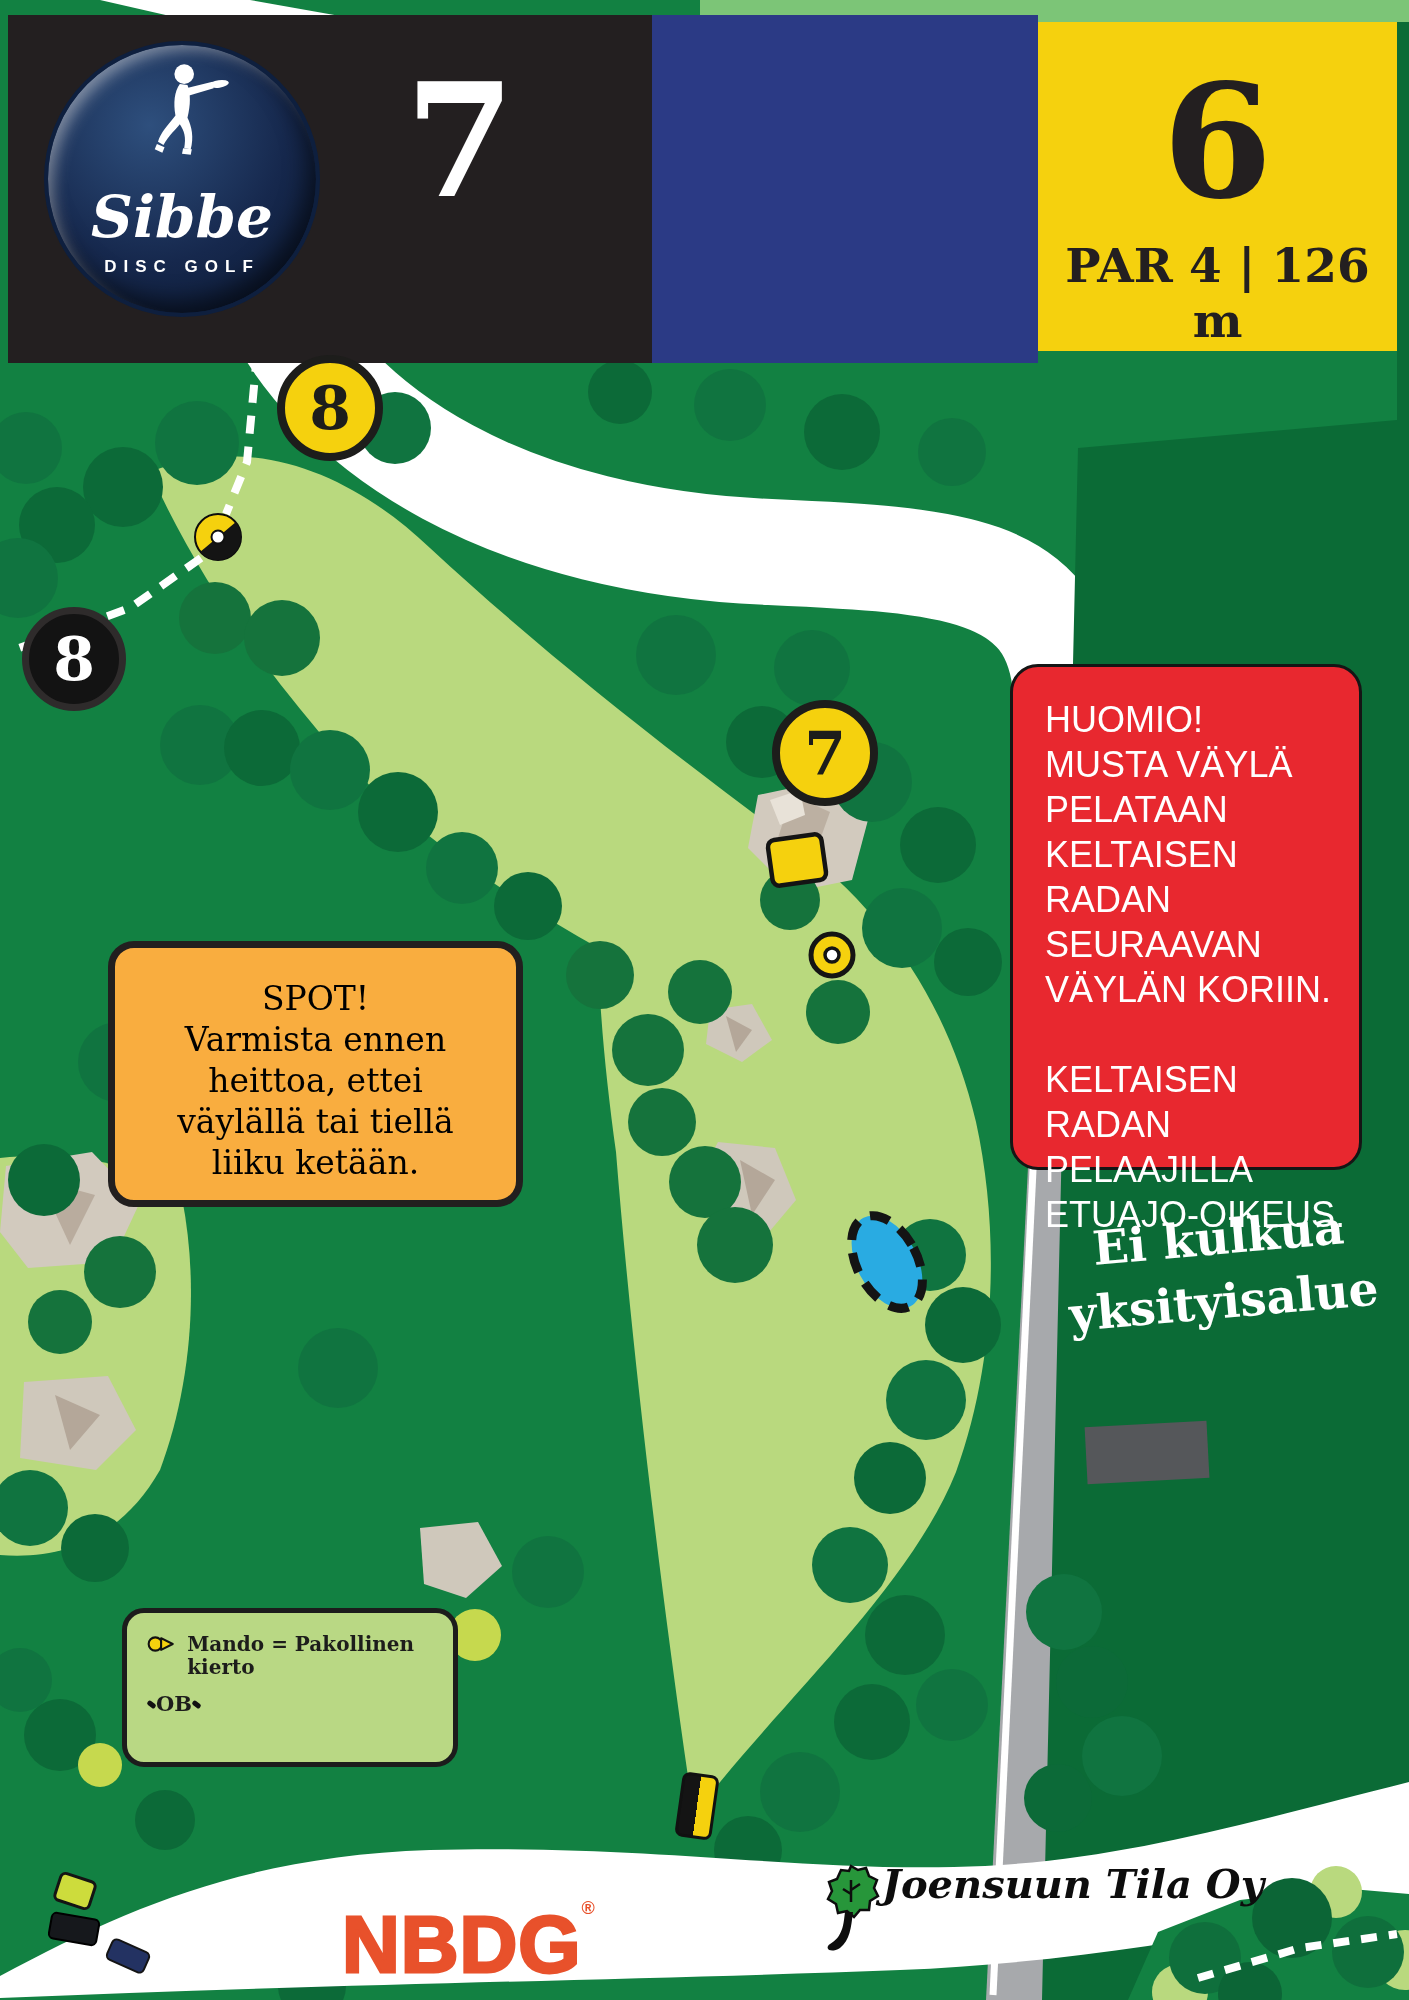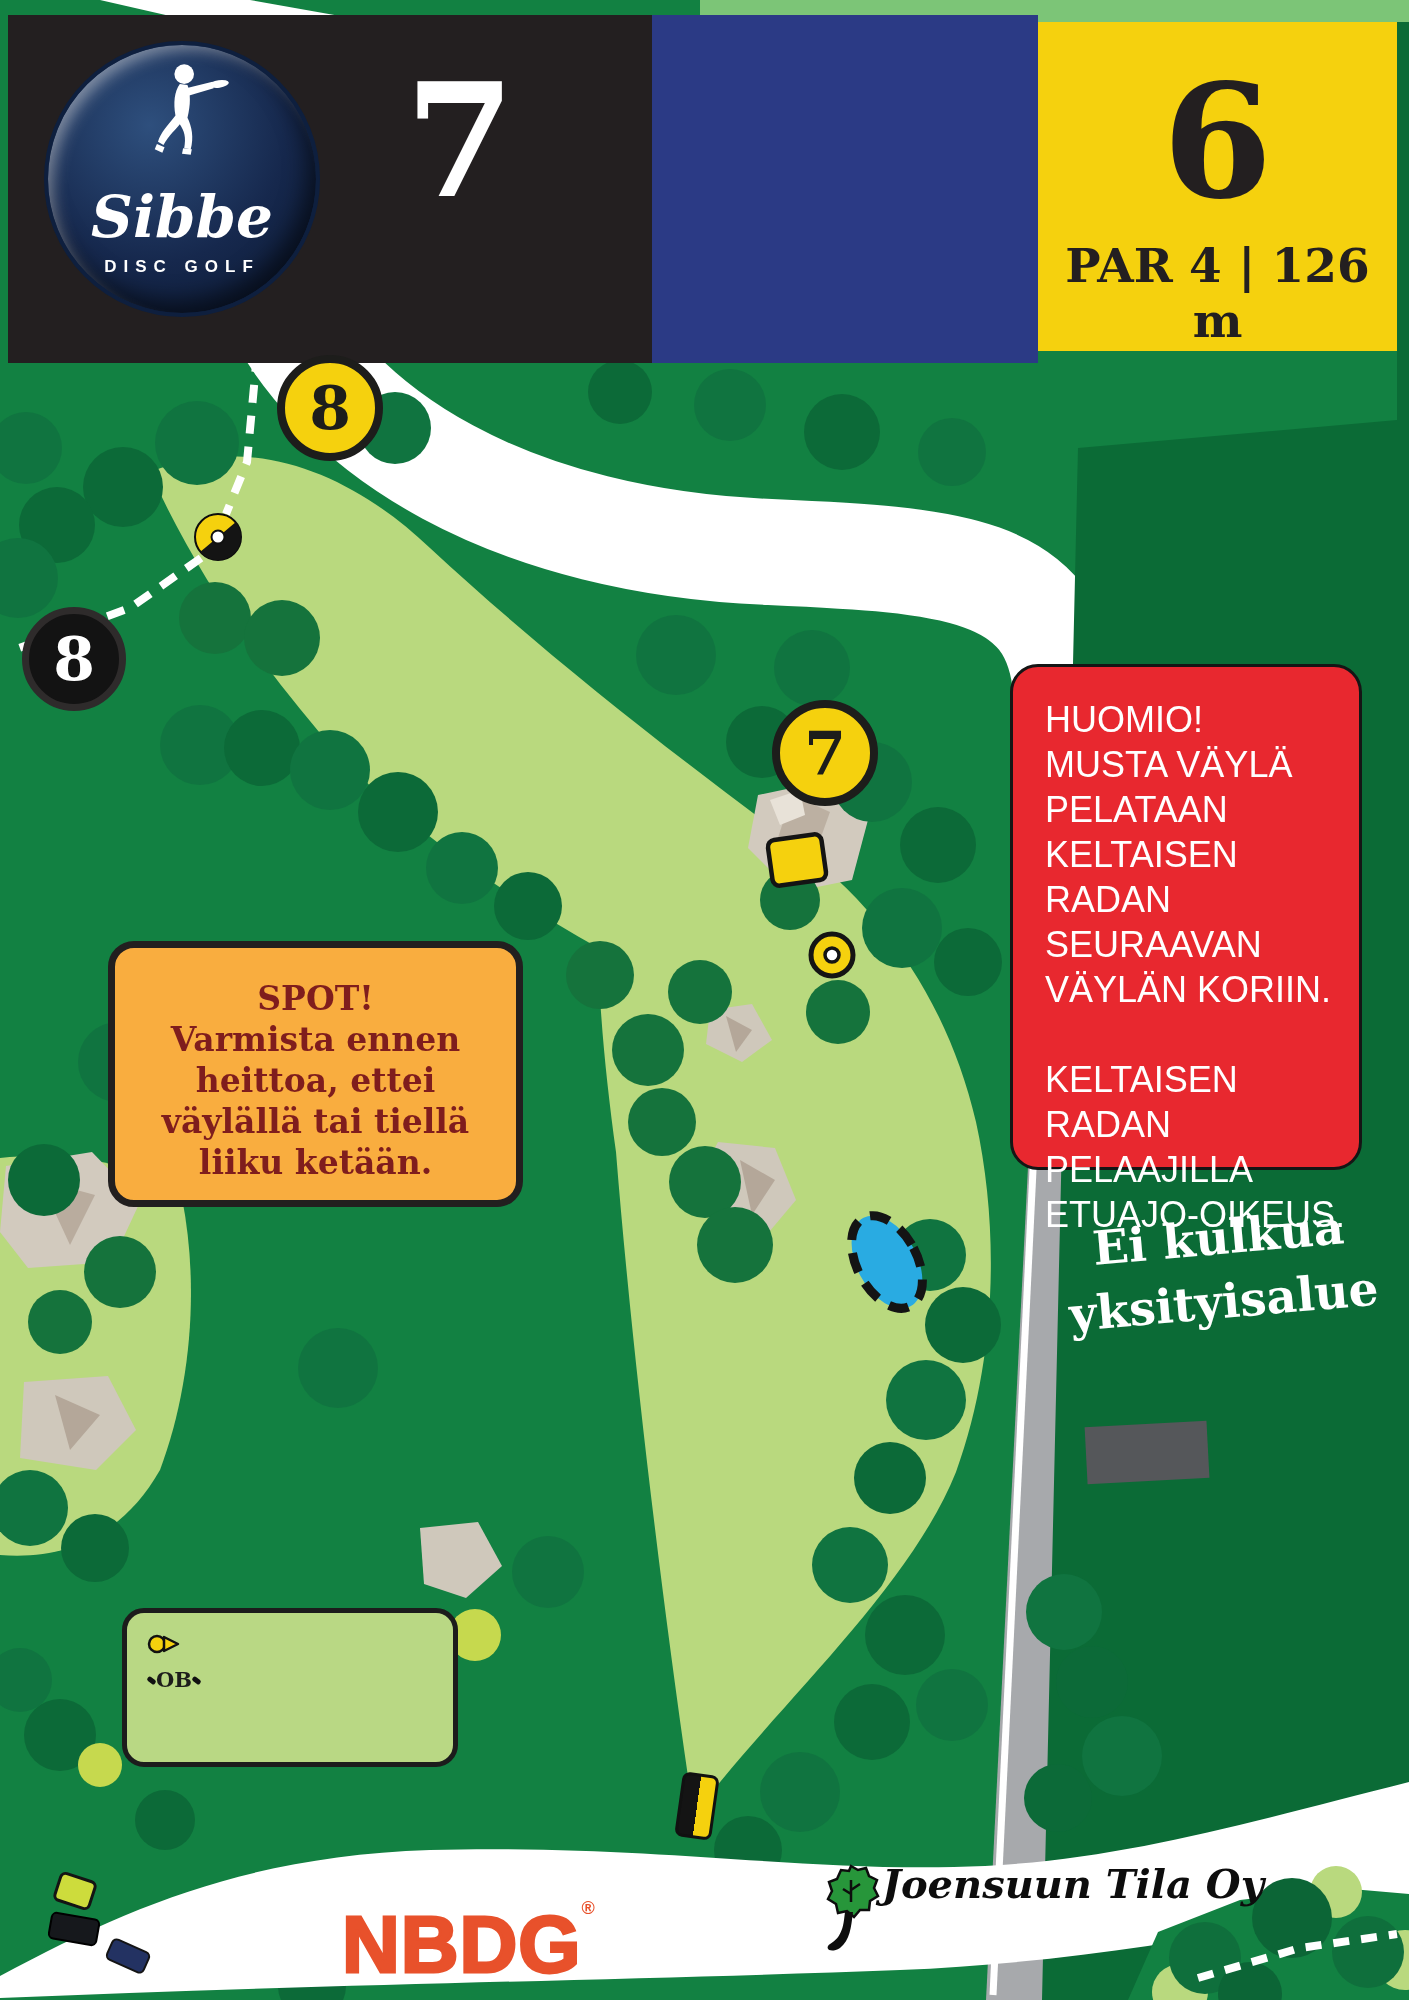--- a/index.html
+++ b/index.html
@@ -44,21 +44,21 @@
   .marker-yellow{background:var(--course-yellow);border:8px solid var(--ink);color:var(--ink);}
   .marker-black{background:#131313;border:7px solid #2e2b2b;color:#fff;}
 
   
   .box{position:absolute;box-sizing:border-box;white-space:pre-line;}
   .huomio{left:1010px;top:664px;width:352px;height:506px;background:var(--notice-red);
           border:3px solid #151515;border-radius:28px;color:#fff;
           font-family:Liberation Sans, sans-serif;font-size:36px;line-height:45px;
           padding:30px 10px 0 32px;}
   .spot{left:108px;top:941px;width:415px;height:266px;background:var(--notice-orange);
-        border:7px solid #221f1f;border-radius:26px;color:#7f1d1d;font-weight:bold;
+        border:7px solid #221f1f;border-radius:26px;color:#000000;font-weight:normal;
         font-size:33px;line-height:41px;text-align:center;padding-top:30px;}
   .private-label{left:1026px;top:1206px;width:390px;text-align:center;color:#fff;font-weight:bold;
                  font-size:47px;line-height:64px;transform:rotate(-5deg);}
 
   
   .legend{position:absolute;left:122px;top:1608px;width:336px;height:159px;box-sizing:border-box;
           background:var(--legend-green);border:5px solid #1c1c1c;border-radius:22px;
           padding:20px 16px 0 20px;color:#1d1d1b;}
   .legend-row{display:flex;align-items:flex-start;gap:12px;font-weight:bold;font-size:20px;line-height:23px;}
   .legend-row+.legend-row{margin-top:22px;}
@@ -282,20 +282,21 @@
 ETUAJO-OIKEUS.</div>
 <div class="box private-label">Ei kulkua
 yksityisalue</div>
 
 <div class="legend">
   <div class="legend-row">
     <svg width="34" height="22" viewBox="0 0 34 22">
       <circle cx="10" cy="11" r="8" fill="#f5d10e" stroke="#111" stroke-width="2.5"></circle>
       <path d="M17,4 L31,11 L17,18 Z" fill="#f5d10e" stroke="#111" stroke-width="2.5" stroke-linejoin="round"></path>
     </svg>
+    <div>Mando = Pakollinen kierto</div>
   </div>
   <div class="legend-row">
     <div class="ob-badge">
       <div class="ob-tick"></div>
       <div class="ob-label">OB</div>
       <div class="ob-tick"></div>
     </div>
   </div>
 </div>
 

